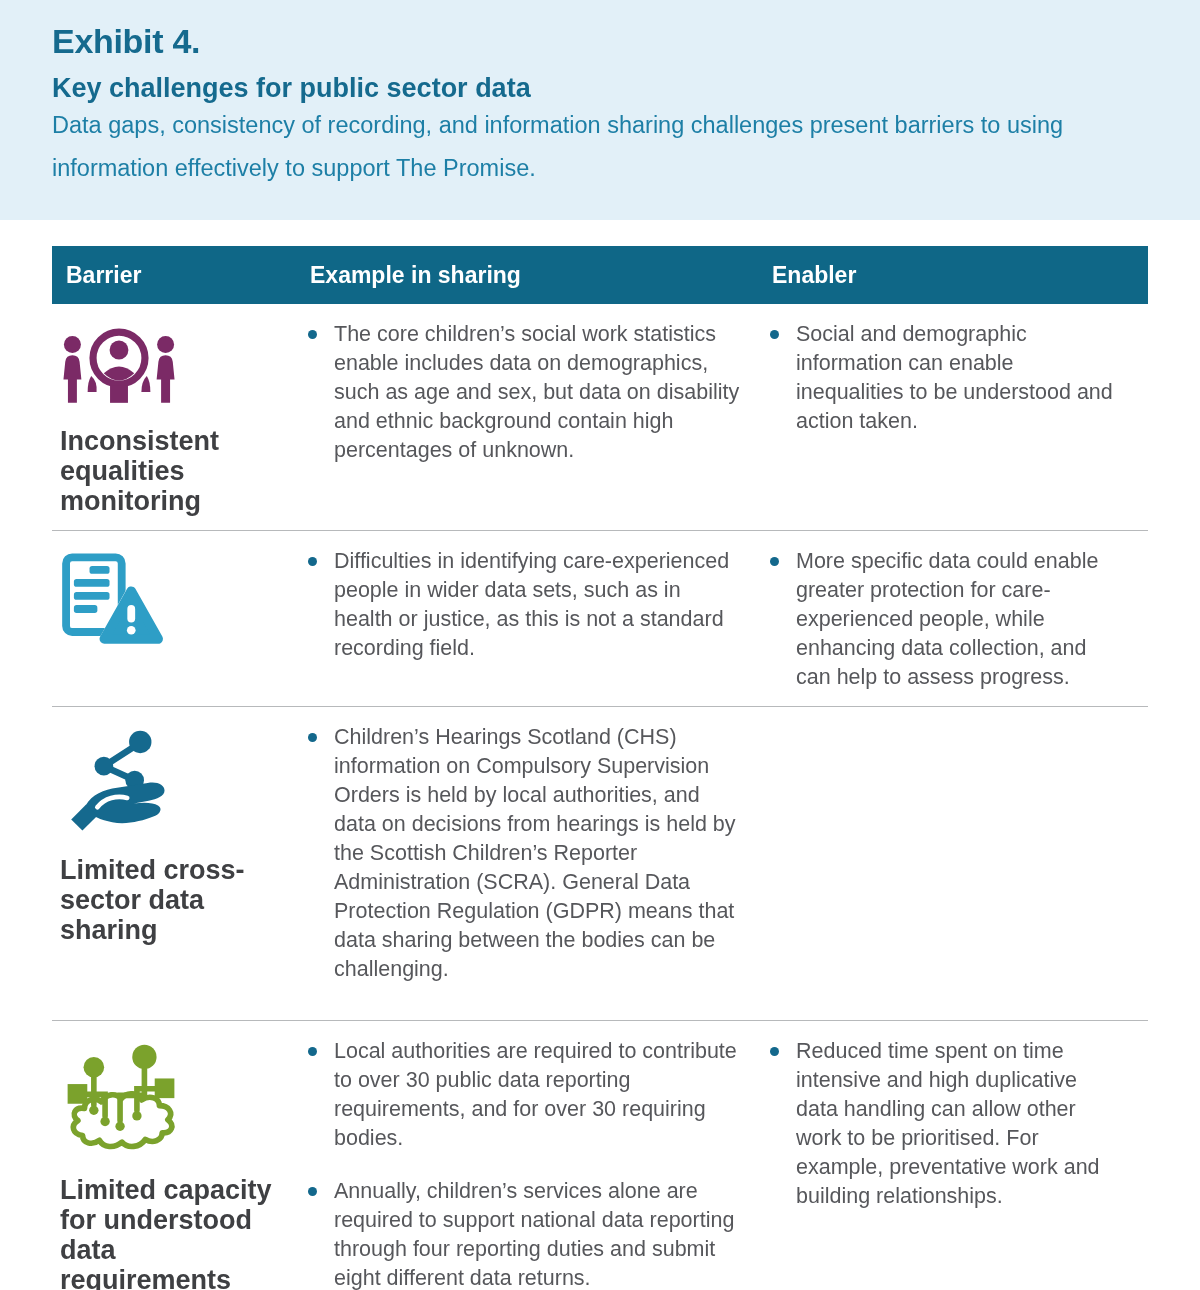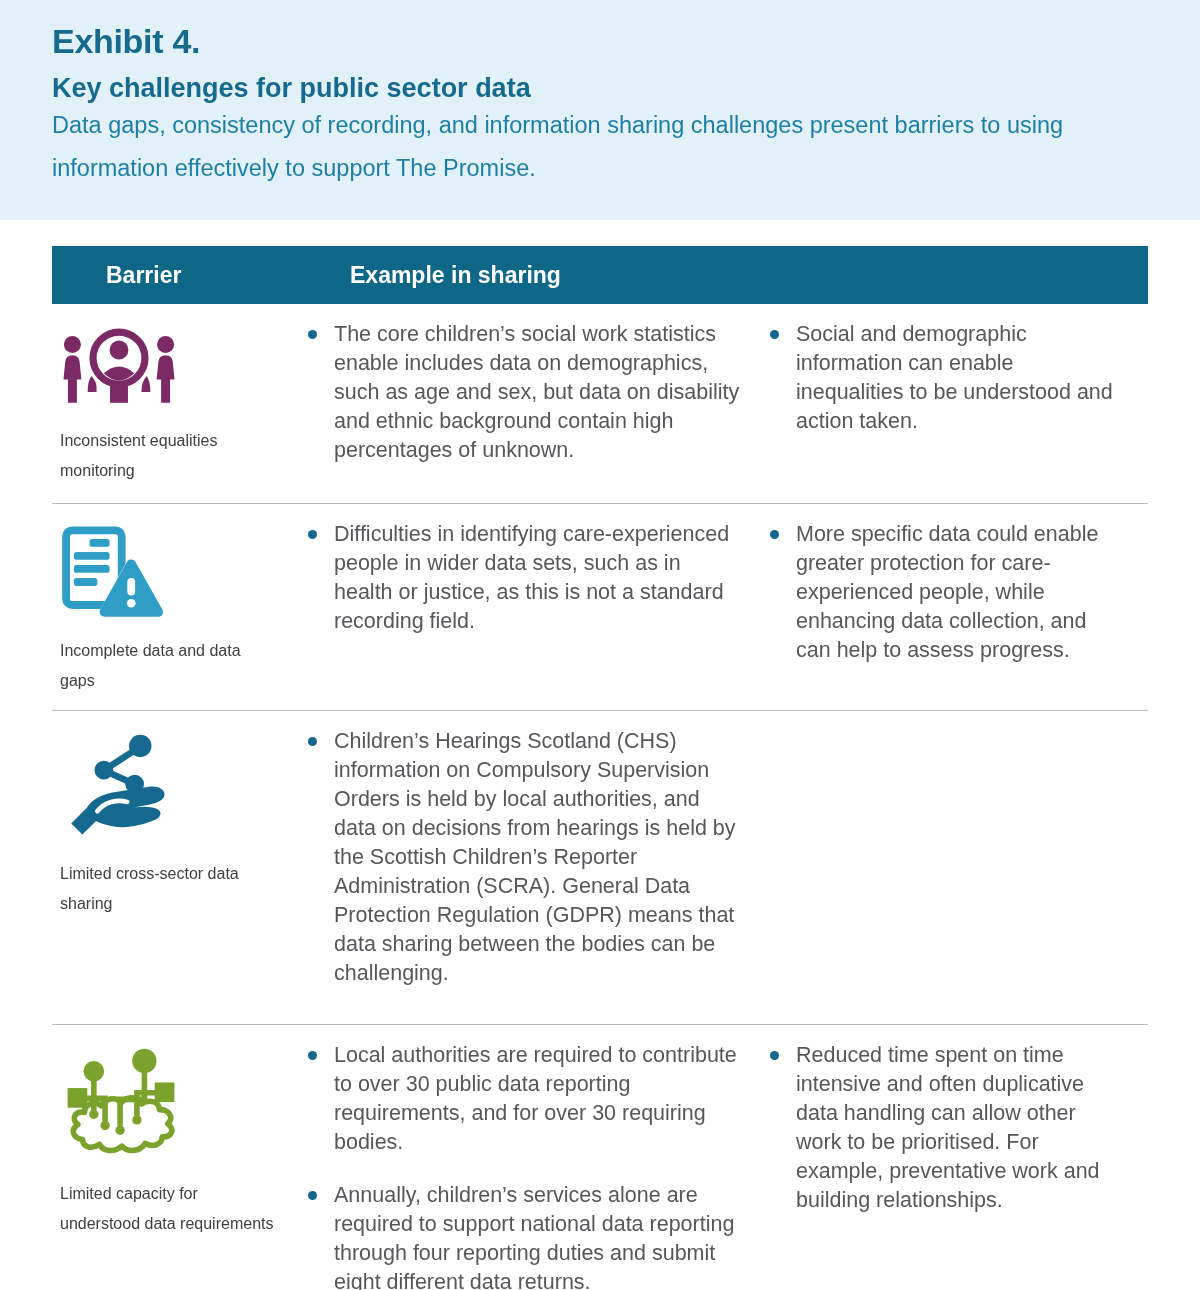--- a/index.html
+++ b/index.html
@@ -27,38 +27,38 @@
     font-size: 23.5px; color: #1d7fa6; line-height: 43px;
     max-width: 1030px;
   }
 
   
   .table { margin: 26px 52px 0 52px; }
   .thead {
     display: grid; grid-template-columns: 258px 462px 1fr;
     background: #0f6787; color: #ffffff;
     height: 58px; align-items: center;
-    font-size: 23px; font-weight: 700; padding-left: 40px;
+    font-size: 23px; font-weight: 700;
   }
   .thead .th:first-child { padding-left: 14px; }
 
   .row {
     display: grid; grid-template-columns: 258px 462px 1fr;
     border-bottom: 1px solid #b7b9bb;
     padding: 16px 0 14px 0;
   }
   .row-1 { min-height: 200px; }
   .row-2 { min-height: 174px; }
   .row-3 { min-height: 314px; }
   .row-4 { min-height: 266px; }
 
   .barrier-cell { padding: 4px 28px 0 8px; }
   .barrier-icon { display: block; margin-bottom: 16px; }
   .barrier-label {
-    font-size: 16px; font-weight: 400; color: #3f4043;
+    font-size: 27px; font-weight: 700; color: #3f4043;
     line-height: 30px; max-width: 218px;
   }
 
   ul.bullets { list-style: none; padding-right: 30px; }
   ul.bullets li {
     position: relative; padding-left: 24px;
     font-size: 21.5px; color: #56575b; line-height: 29px;
     margin-bottom: 24px;
   }
   ul.bullets li:last-child { margin-bottom: 0; }
@@ -77,20 +77,21 @@
     <div class="exhibit-label">Exhibit 4.</div>
     <div class="exhibit-title">Key challenges for public sector data</div>
     <div class="exhibit-subtitle">Data gaps, consistency of recording, and information sharing challenges present barriers to using information effectively to support The Promise.</div>
   </div>
 
   <div class="table">
 
     <div class="thead">
       <div class="th">Barrier</div>
       <div class="th">Example in sharing</div>
+      <div class="th">Enabler</div>
     </div>
 
     <div class="row row-1">
       <div class="barrier-cell">
         <svg class="barrier-icon" width="118" height="86" viewBox="0 0 130 96" fill="#7b2a66" xmlns="http://www.w3.org/2000/svg">
 
           <circle cx="13" cy="23" r="9.5"></circle>
           <path d="M3,62 L5,42 Q6,35 13,35 Q20,35 21,42 L23,62 L18,62 L18,88 L8,88 L8,62 Z"></path>
 
           <circle cx="117" cy="23" r="9.5"></circle>
@@ -127,21 +128,20 @@
           <rect x="16" y="47" width="41" height="9" rx="3"></rect>
           <rect x="16" y="62" width="27" height="9" rx="3"></rect>
 
           <path d="M82,34 L122,106 L42,106 Z" fill="#ffffff"></path>
 
           <path d="M82,46 L113,101 L51,101 Z" stroke="#2e9ec6" stroke-width="11" stroke-linejoin="round"></path>
 
           <rect x="77.5" y="62" width="9" height="20" rx="4.5" fill="#ffffff"></rect>
           <circle cx="82" cy="91" r="5" fill="#ffffff"></circle>
         </svg>
-        <div class="barrier-label">Incomplete data and data gaps</div>
       </div>
       <ul class="bullets">
         <li>Difficulties in identifying care-experienced people in wider data sets, such as in health or justice, as this is not a standard recording field.</li>
       </ul>
       <ul class="bullets">
         <li>More specific data could enable greater protection for care-experienced people, while enhancing data collection, and can help to assess progress.</li>
       </ul>
     </div>
 
     <div class="row row-3">
@@ -189,19 +189,19 @@
 
           <path d="M24,101 C13,99 11,90 19,85 C11,79 16,70 26,72 C26,63 37,59 44,65 C49,56 60,55 65,62 C72,53 84,56 87,63 C96,57 106,61 106,69 C116,69 122,77 115,84 C123,90 119,99 109,98 C109,106 99,110 91,105 C85,114 72,115 66,108 C58,115 46,114 42,106 C34,112 24,109 24,101 Z" fill="none" stroke="#7ba22c" stroke-width="6" stroke-linejoin="round"></path>
         </svg>
         <div class="barrier-label">Limited capacity for understood data requirements</div>
       </div>
       <ul class="bullets">
         <li>Local authorities are required to contribute to over 30 public data reporting requirements, and for over 30 requiring bodies.</li>
         <li>Annually, children’s services alone are required to support national data reporting through four reporting duties and submit eight different data returns.</li>
       </ul>
       <ul class="bullets">
-        <li>Reduced time spent on time intensive and often duplicative data handling can allow other work to be prioritised. For example, preventative work and building relationships.</li>
+        <li>Reduced time spent on time intensive and high duplicative data handling can allow other work to be prioritised. For example, preventative work and building relationships.</li>
       </ul>
     </div>
 
   </div>
 
 </div>
 
 </body></html>

